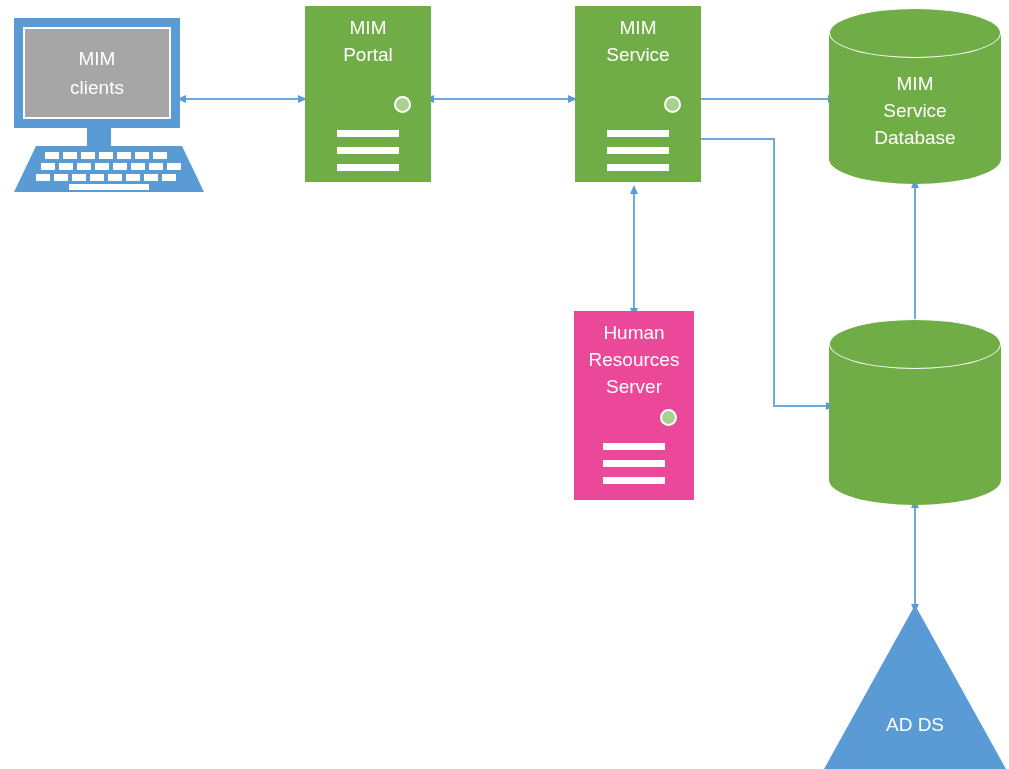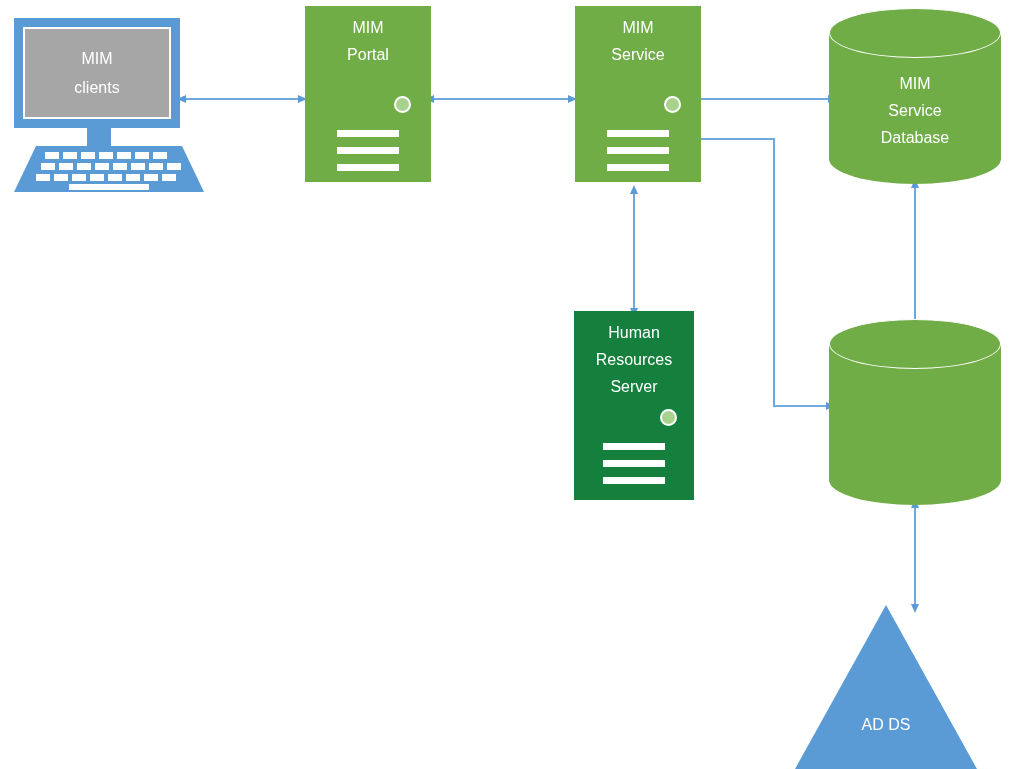--- a/index.html
+++ b/index.html
@@ -23,21 +23,21 @@
     left: 0;
     top: 0;
     width: 1009px;
     height: 769px;
     pointer-events: none;
   }
 
   
   .node-label {
     color: #ffffff;
-    font-size: 16px;
+    font-size: 19px;
     line-height: 27px;
     text-align: center;
     white-space: pre-line;
     font-weight: normal;
   }
 
   
   .server {
     position: absolute;
     box-sizing: border-box;
@@ -257,38 +257,38 @@
 
   <div class="cylinder" style="left:829px; top:8px; width:172px; height:176px;">
     <div class="cyl-body" style="top:25px; width:172px; height:126px;"></div>
     <div class="cyl-bottom" style="top:126px; width:172px; height:50px;"></div>
     <div class="cyl-top" style="width:172px; height:50px;"></div>
     <div class="cyl-text node-label" style="top:62px;">MIM
 Service
 Database</div>
   </div>
 
-  <div class="server" style="left:574px; top:311px; width:120px; height:189px; background:#15803d;">
+  <div class="server" style="left:574px; top:311px; width:120px; height:189px; background:#ec4899;">
     <div class="node-label">Human
 Resources
 Server</div>
     <div class="server-led" style="left:86px; top:98px;"></div>
     <div class="server-bars" style="top:132px;">
       <div class="server-bar"></div>
       <div class="server-bar"></div>
       <div class="server-bar"></div>
     </div>
   </div>
 
   <div class="cylinder" style="left:829px; top:319px; width:172px; height:186px;">
     <div class="cyl-body" style="top:25px; width:172px; height:136px;"></div>
     <div class="cyl-bottom" style="top:136px; width:172px; height:50px;"></div>
     <div class="cyl-top" style="width:172px; height:50px;"></div>
   </div>
 
-  <div class="triangle-wrap" style="left:795px; top:605px; width:182px; height:164px;">
+  <div class="triangle-wrap" style="left:824px; top:605px; width:182px; height:164px;">
     <svg class="triangle-shape" viewBox="0 0 182 164" preserveAspectRatio="none" xmlns="http://www.w3.org/2000/svg">
       <polygon points="91,0 182,164 0,164" fill="#5b9bd5"></polygon>
     </svg>
     <div class="triangle-text node-label" style="top:106px;">AD DS</div>
   </div>
 
 </div>
 
 </body></html>

